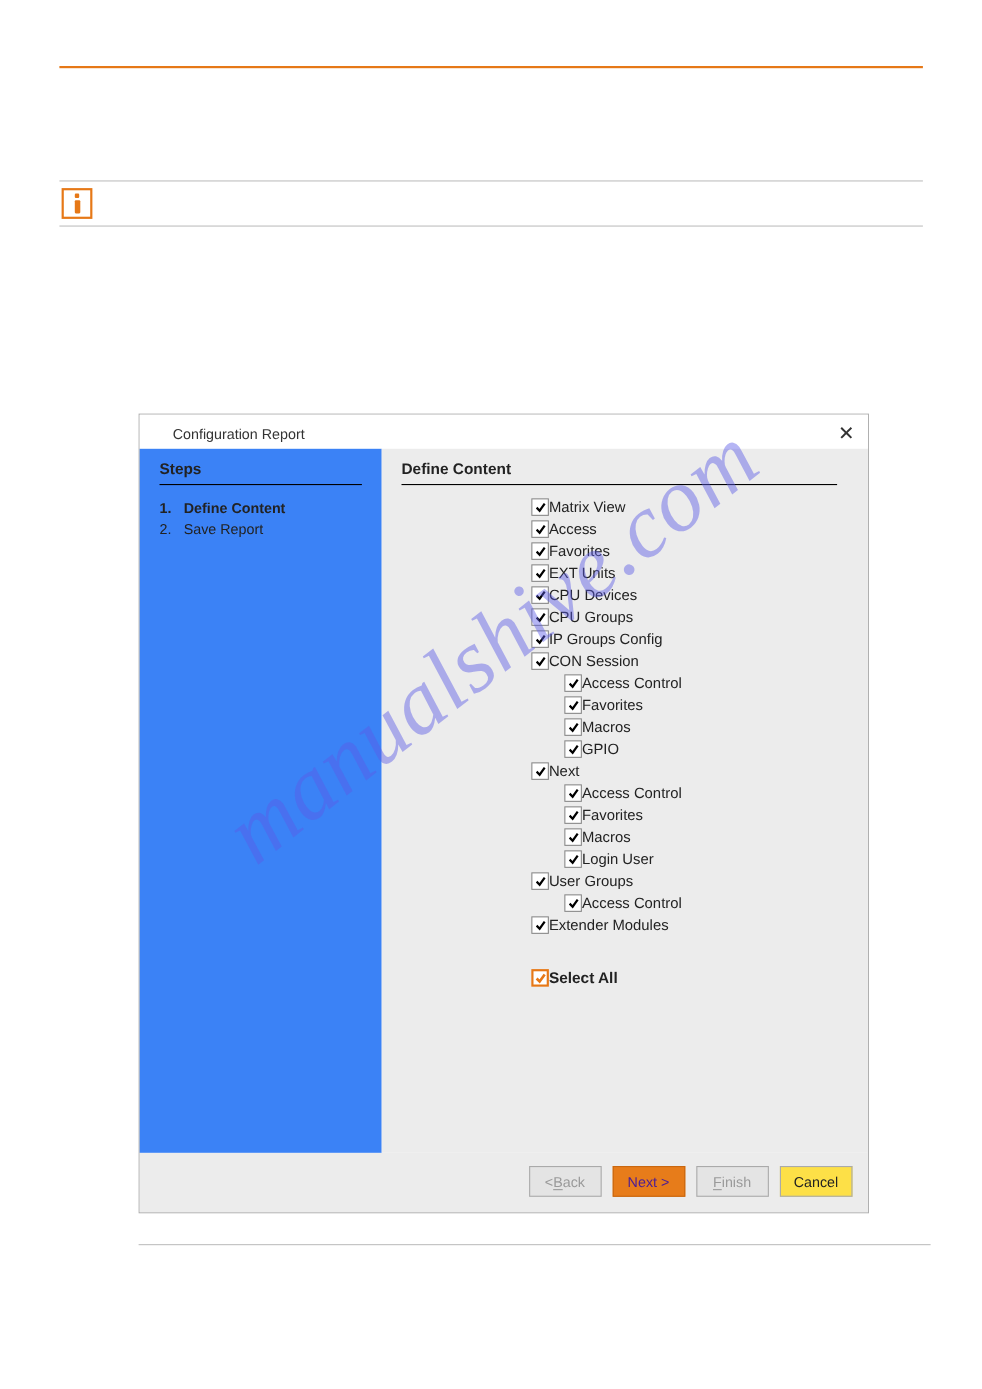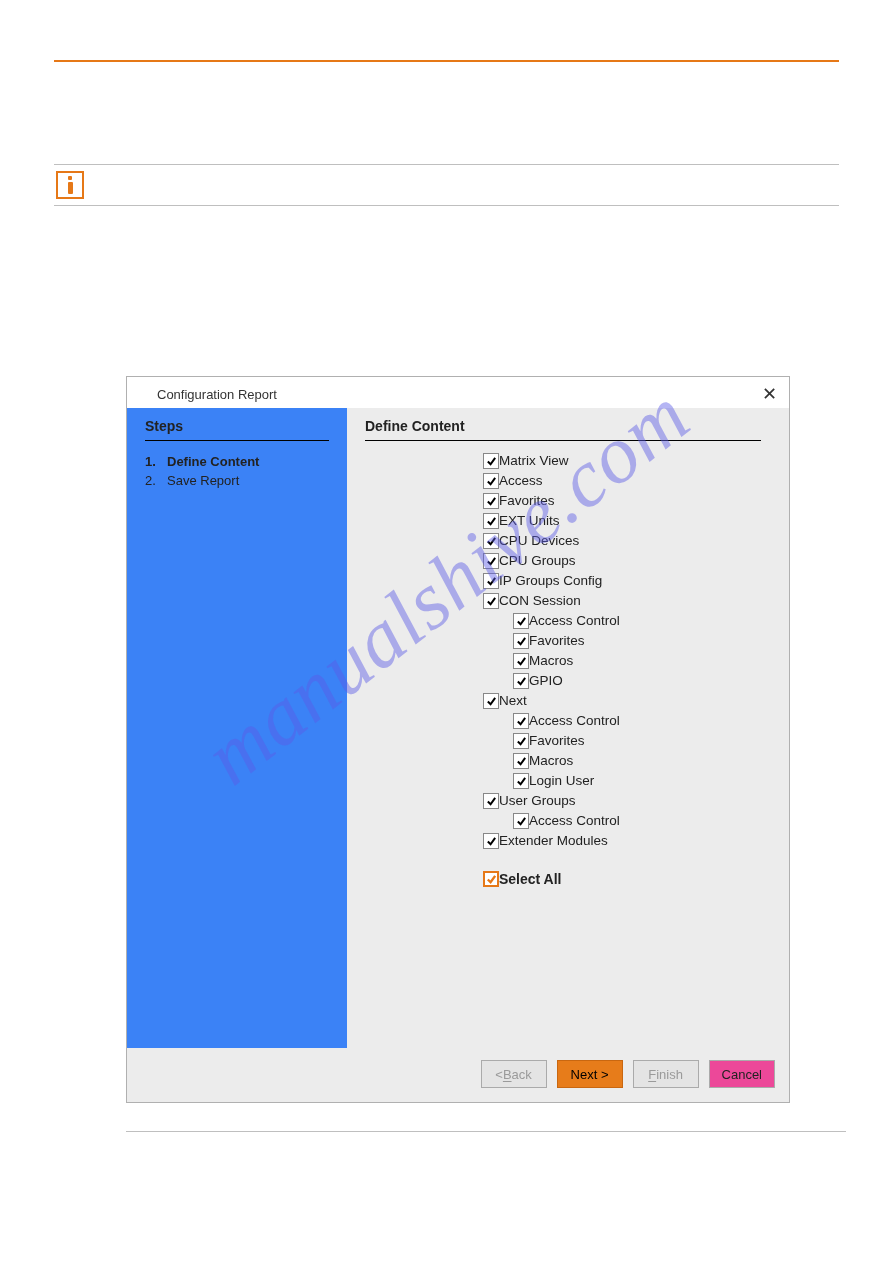--- a/index.html
+++ b/index.html
@@ -138,21 +138,21 @@
     flex: none;
   }
   .cbx.sel-all {
     border: 2px solid #e67817;
     color: #e67817;
   }
   .cbx svg { width: 11px; height: 11px; }
   .cbx svg path { fill: none; stroke: #000; stroke-width: 2.2; }
   .cbx.sel-all svg path { stroke: #e67817; stroke-width: 2.6; }
   .select-all-wrap {
-    margin-top: 22px;
+    margin-top: 32px;
     padding-left: 118px;
   }
   .select-all-wrap .cbx-row .lbl {
     font-weight: bold;
   }
   .btn-bar {
     background: #ececec;
     padding: 12px 14px 14px 14px;
     display: flex;
     justify-content: flex-end;
@@ -167,24 +167,24 @@
     font-size: 13px;
     display: inline-flex;
     align-items: center;
     justify-content: center;
     color: #333;
   }
   .btn.dis { color: #9a9a9a; }
   .btn.primary {
     background: #e77c1a;
     border-color: #c96710;
-    color: #000000;
+    color: #4c1d95;
   }
   .btn.cancel {
-    background: #ec4899;
+    background: #fde047;
     color: #222;
   }
   .mn { text-decoration: underline; text-underline-offset: 2px; }
   .bottom-rule {
     border-top: 1px solid #bfbfbf;
     margin: 28px 0 0 72px;
     width: 720px;
   }
   .watermark {
     position: absolute;

